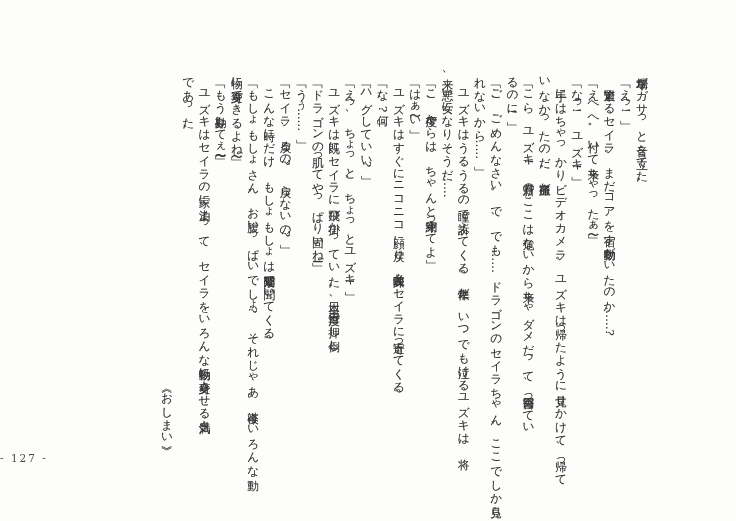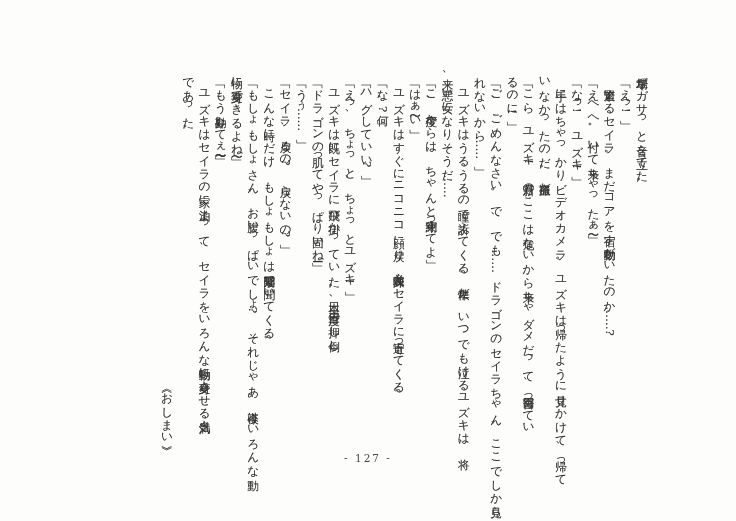--- a/index.html
+++ b/index.html
@@ -43,21 +43,20 @@
   }
   .text-area p.ending {
     margin-block-start: 5px;    
     text-indent: 316px;         
   }
   .page-number {
     position: absolute;
     top: 452px;
     left: 0;
     width: 100%;
-    text-align: center;
     font-size: 10.5px;
     letter-spacing: 2px;
     color: #4a4a4a;
   }
 </style>
 </head>
 <body>
 
 <div class="page">
 

